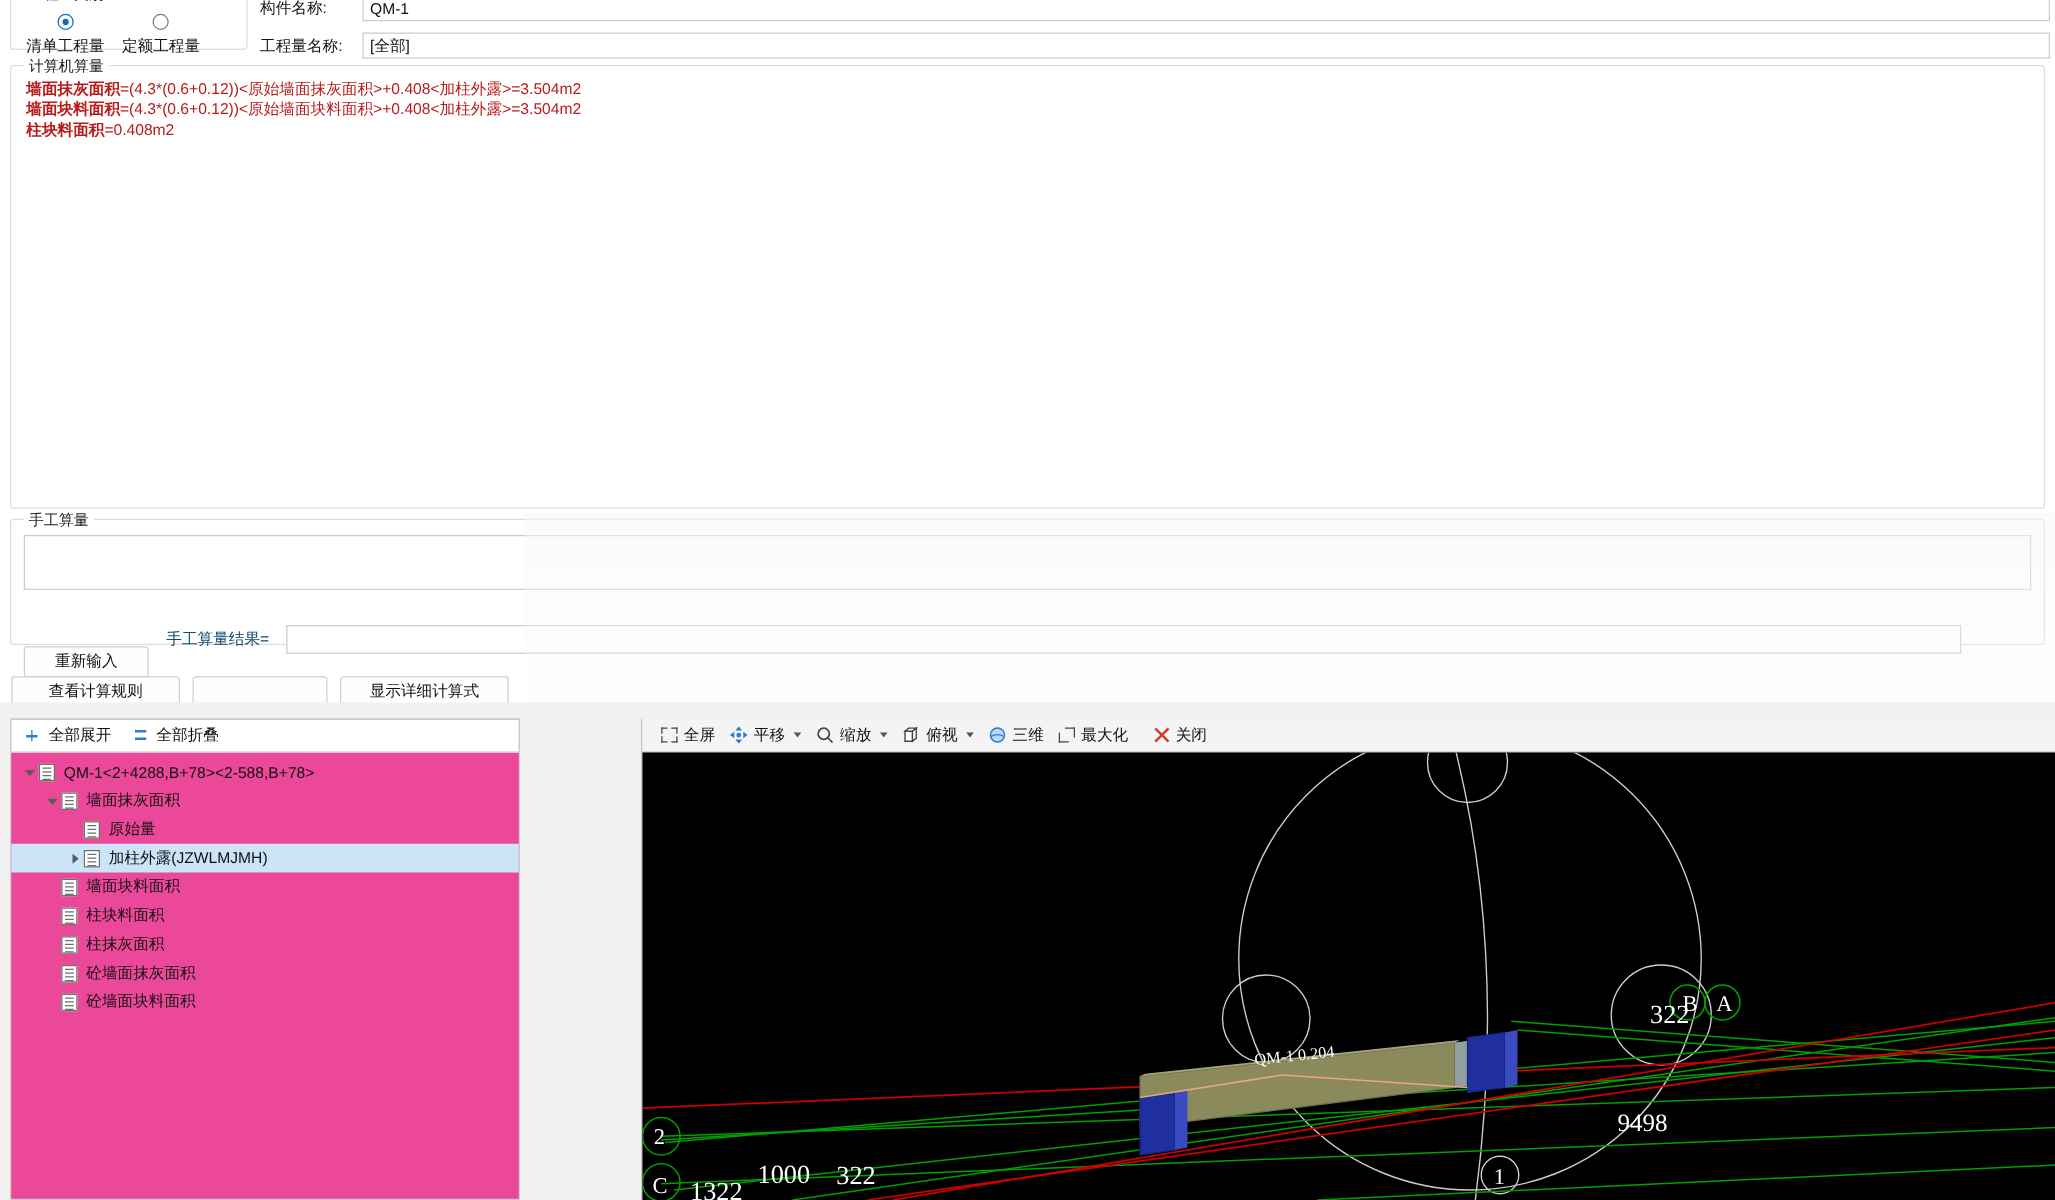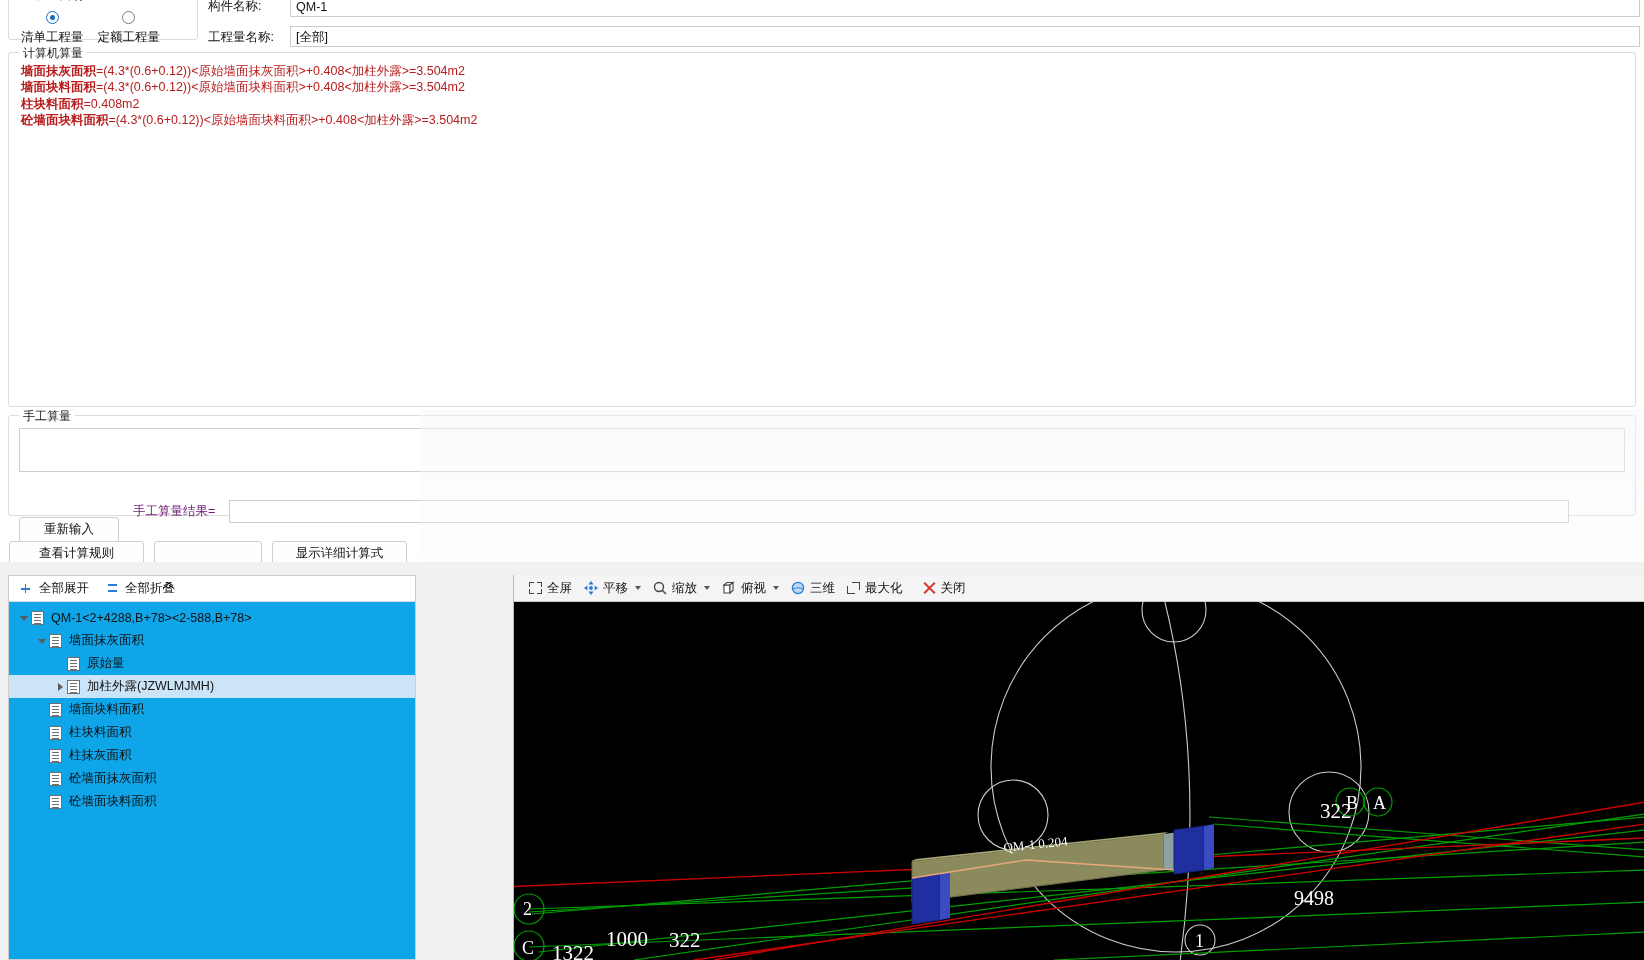--- a/index.html
+++ b/index.html
@@ -89,21 +89,21 @@
     border: 1px solid #cfcfcf; background: #fefefe;
     border-radius: 3px;
     font-size: 12.5px; color: #111;
     font-family: "Liberation Sans", sans-serif;
     height: 25px; line-height: 23px;
     padding: 0 10px;
     cursor: default;
     white-space: nowrap;
   }
   #redo-btn { width: 100px; text-align: center; padding: 0; margin-top: 37px; }
-  .result-label { font-size: 12.5px; color: #701a75; white-space: nowrap; }
+  .result-label { font-size: 12.5px; color: #0c4a6e; white-space: nowrap; }
   .result-input {
     width: 1340px; height: 23px;
     border: 1px solid #ccc; background: #fff;
   }
 
   
   .action-row { position: absolute; left: 9px; top: 527px; display: flex; gap: 10px; margin-top: 14px; }
   .action-row .btn { height: 24px; line-height: 22px; }
   #rule-btn { width: 135px; text-align: center; padding: 0; }
   #deduct-btn { width: 108px; text-align: left; padding: 16px; }
@@ -119,21 +119,21 @@
   
   .bottom-pane {
     position: absolute; left: 0; top: 562px; width: 1644px; height: 398px;
     background: #f1f1f1;
   }
 
   
   .tree-panel {
     position: absolute; left: 8px; top: 13px;
     width: 408px; height: 385px;
-    background: #0ea5e9; border: 1px solid #ccc;
+    background: #ec4899; border: 1px solid #ccc;
   }
   .tree-toolbar {
     height: 26px; border-bottom: 1px solid #d8d8d8;
     display: flex; align-items: center; gap: 18px;
     padding-left: 12px; background: #fff;
   }
   .tt-item { display: flex; align-items: center; gap: 5px; cursor: default; }
   .tt-label { font-size: 12.5px; color: #111; white-space: nowrap; }
   .ic-expand, .ic-collapse {
     width: 13px; height: 13px; position: relative; display: inline-block; flex: 0 0 auto;
@@ -265,23 +265,20 @@
       <div class="calc-body">
         <div class="calc-line">
           <b>墙面抹灰面积</b><span>=(4.3*(0.6+0.12))&lt;原始墙面抹灰面积&gt;+0.408&lt;加柱外露&gt;=3.504m2</span>
         </div>
         <div class="calc-line">
           <b>墙面块料面积</b><span>=(4.3*(0.6+0.12))&lt;原始墙面块料面积&gt;+0.408&lt;加柱外露&gt;=3.504m2</span>
         </div>
         <div class="calc-line">
           <b>柱块料面积</b><span>=0.408m2</span>
         </div>
-        <div class="calc-line">
-          <b>砼墙面块料面积</b><span>=(4.3*(0.6+0.12))&lt;原始墙面块料面积&gt;+0.408&lt;加柱外露&gt;=3.504m2</span>
-        </div>
       </div>
     </div>
 
     <div class="groupbox" id="manual-group">
       <div class="gb-title">手工算量</div>
       <div class="manual-text"></div>
       <div class="manual-row">
         <div class="btn" id="redo-btn">重新输入</div>
         <span class="result-label">手工算量结果=</span>
         <div class="result-input"></div>

